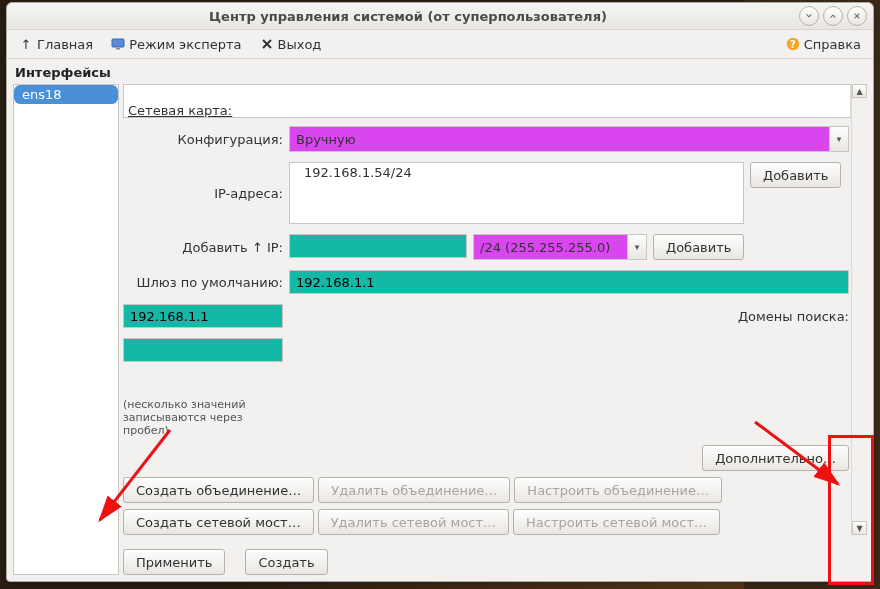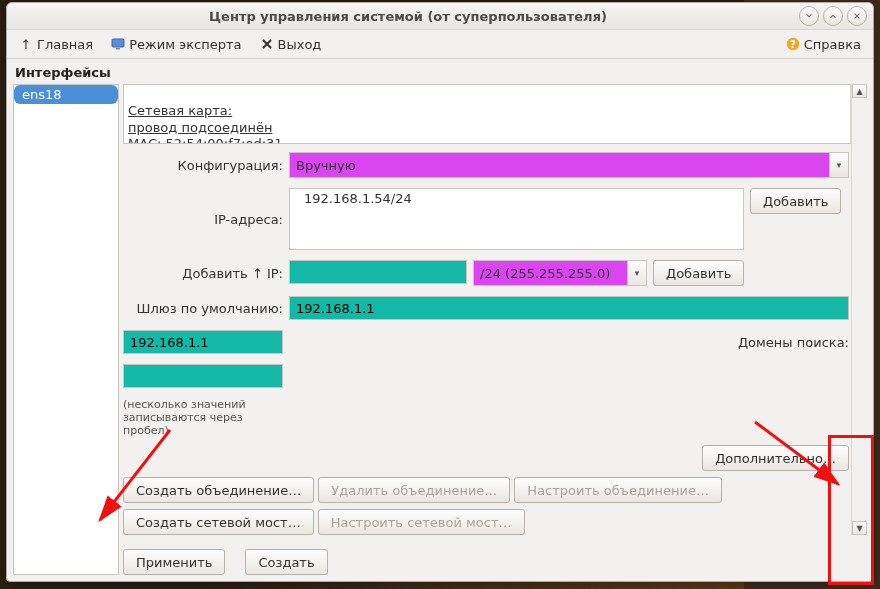--- a/index.html
+++ b/index.html
@@ -26,21 +26,21 @@
   .scroll-arrow.down { bottom: 0; }
   .form-grid { display: grid; grid-template-columns: 160px 1fr; column-gap: 6px; row-gap: 10px; align-items: center; padding-right: 18px; }
   .lbl { text-align: right; color: #333; }
   .field-row { display: flex; align-items: flex-start; gap: 6px; }
   .dd { flex: 1; height: 24px; background: #d946ef; border: 1px solid #c9c5bf; display: flex; align-items: center; padding: 0 6px; position: relative; }
   .dd .dd-arrow { position: absolute; right: 0; top: 0; bottom: 0; width: 18px; border-left: 1px solid #c9c5bf; background: linear-gradient(#fefefe,#e9e6e1); display: flex; align-items: center; justify-content: center; font-size: 9px; color: #555; }
   .txt-in { height: 24px; background: #14b8a6; border: 1px solid #c9c5bf; padding: 0 6px; box-sizing: border-box; font-family: inherit; font-size: 13px; outline: none; }
   .btn { height: 26px; padding: 0 12px; background: linear-gradient(#fefefe,#e9e6e1); border: 1px solid #b6b1aa; border-radius: 3px; cursor: pointer; font-family: inherit; font-size: 13px; color: #333; white-space: nowrap; }
   .btn:disabled, .btn.disabled { color: #a9a59e; cursor: default; }
   .ip-list { width: 455px; height: 62px; background: #fff; border: 1px solid #c9c5bf; padding: 2px 14px; box-sizing: border-box; }
-  .hint { font-size: 11px; color: #555; }
+  .hint { font-size: 11px; color: #555; margin-top: 26px; }
   .action-rows { display: flex; flex-direction: column; gap: 6px; align-items: flex-end; padding-right: 18px; }
   .action-row { display: flex; gap: 4px; width: 100%; justify-content: flex-start; }
   .action-row .btn { flex: 0 0 auto; }
   .bottom-bar { display: flex; gap: 20px; padding-top: 6px; align-items: center; }
   .pane-scroll { position: absolute; right: 0; top: 0; bottom: 40px; width: 15px; background: #f2f1ef; border-left: 1px solid #dcd9d3; }
   
   .anno { position: absolute; pointer-events: none; }
   .anno svg { position: absolute; left: 0; top: 0; }
   .red-box { border: 3px solid #e11; position: absolute; }
 </style>
@@ -168,20 +168,21 @@
             <div style="align-self:flex-end; margin-right:0;">
               <button class="btn">Дополнительно…</button>
             </div>
             <div class="action-row">
               <button class="btn">Создать объединение…</button>
               <button class="btn disabled" disabled="">Удалить объединение…</button>
               <button class="btn disabled" disabled="">Настроить объединение…</button>
             </div>
             <div class="action-row">
               <button class="btn">Создать сетевой мост…</button>
+              <button class="btn disabled" disabled="">Удалить сетевой мост…</button>
               <button class="btn disabled" disabled="">Настроить сетевой мост…</button>
             </div>
           </div>
 
           <div class="bottom-bar">
             <button class="btn">Применить</button>
             <button class="btn">Создать</button>
           </div>
 
           <div class="pane-scroll">

